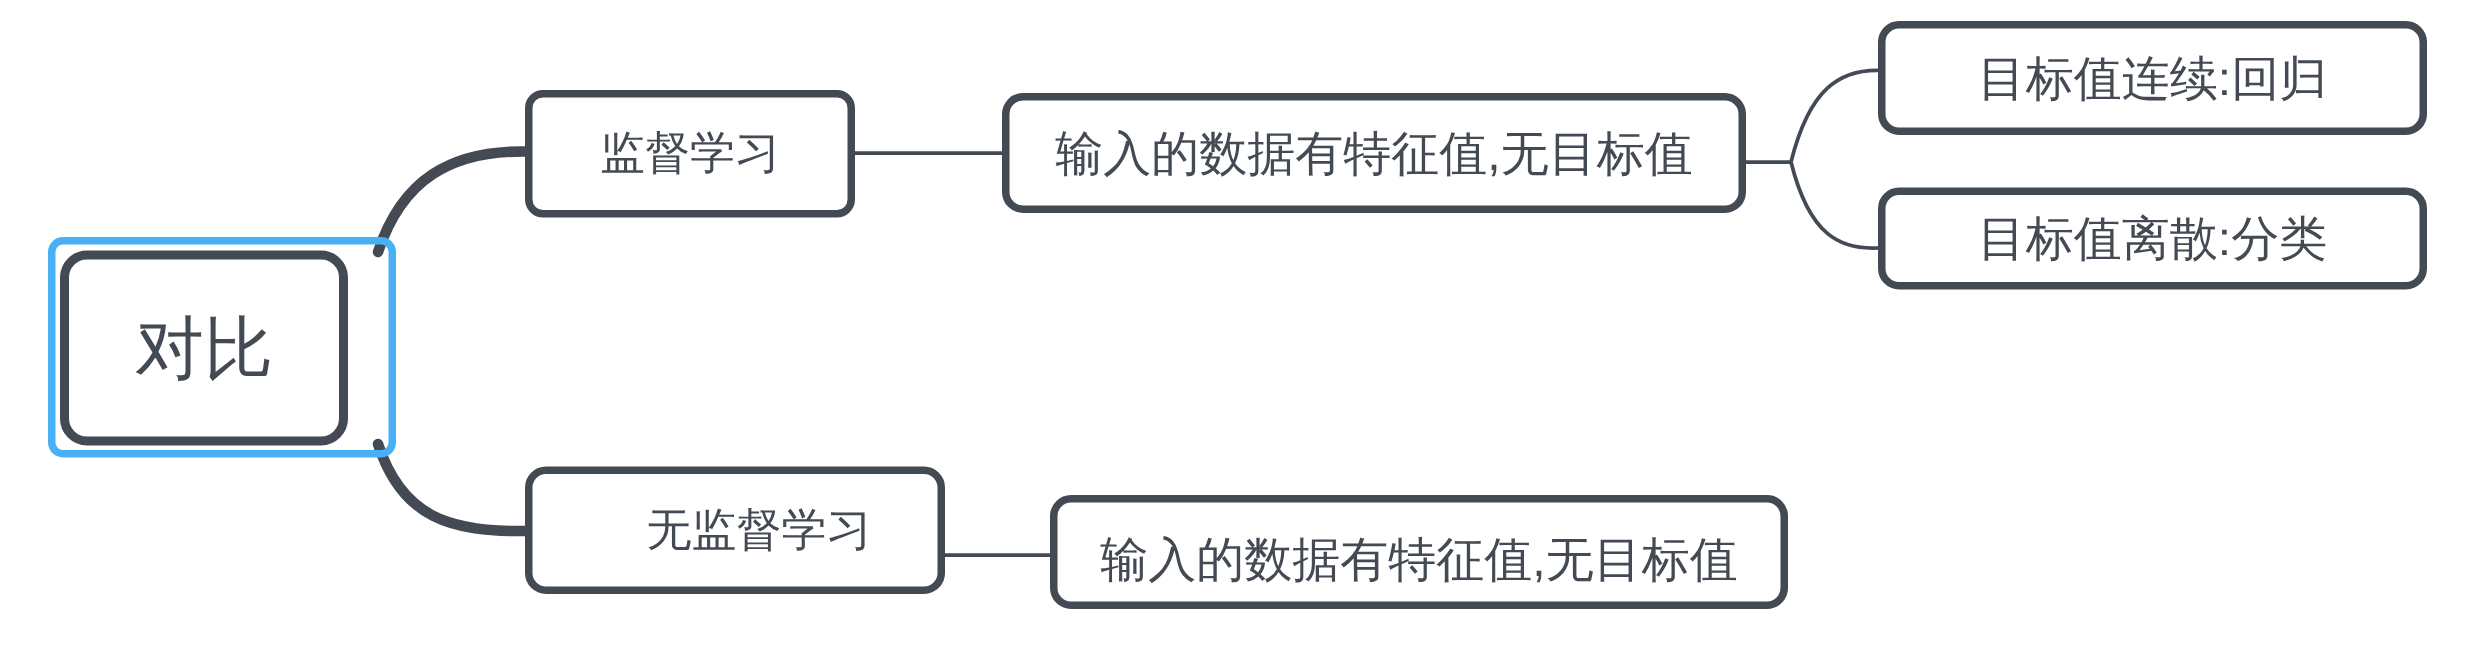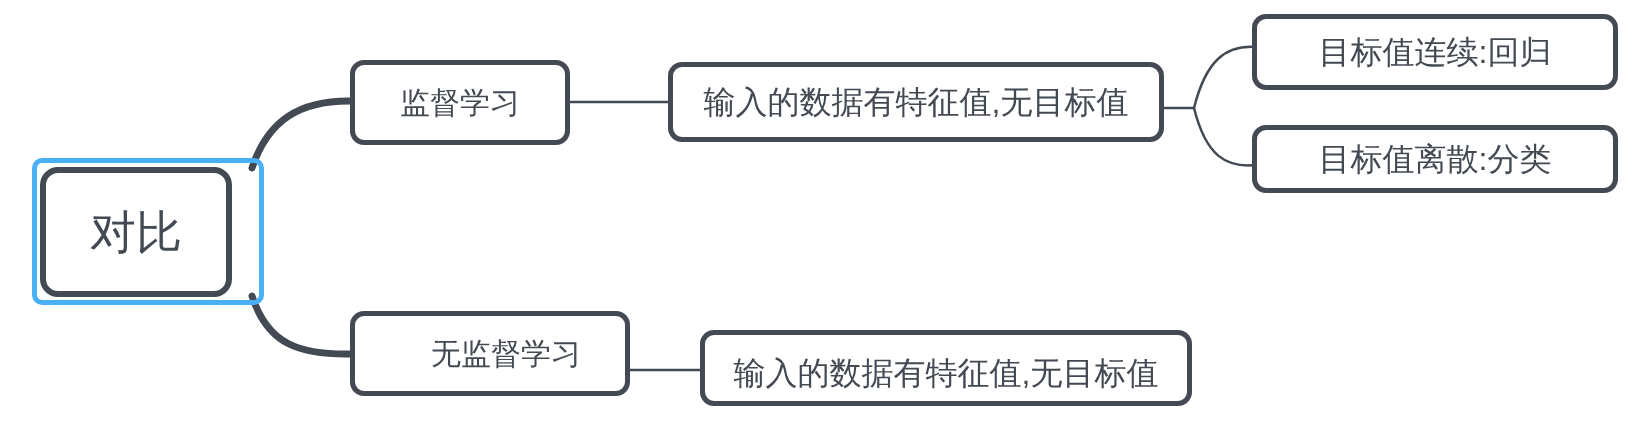--- a/index.html
+++ b/index.html
@@ -66,20 +66,21 @@
     z-index: 6;
     pointer-events: none;
   }
   
   #node-sup {
     left: 350px;
     top: 60px;
     width: 220px;
     height: 85px;
     z-index: 4;
+    border-radius: 12px;
   }
   #node-sup .node-label { font-size: 30px; }
   #node-unsup {
     left: 350px;
     top: 311px;
     width: 280px;
     height: 85px;
     z-index: 4;
     padding-left: 32px;
   }

